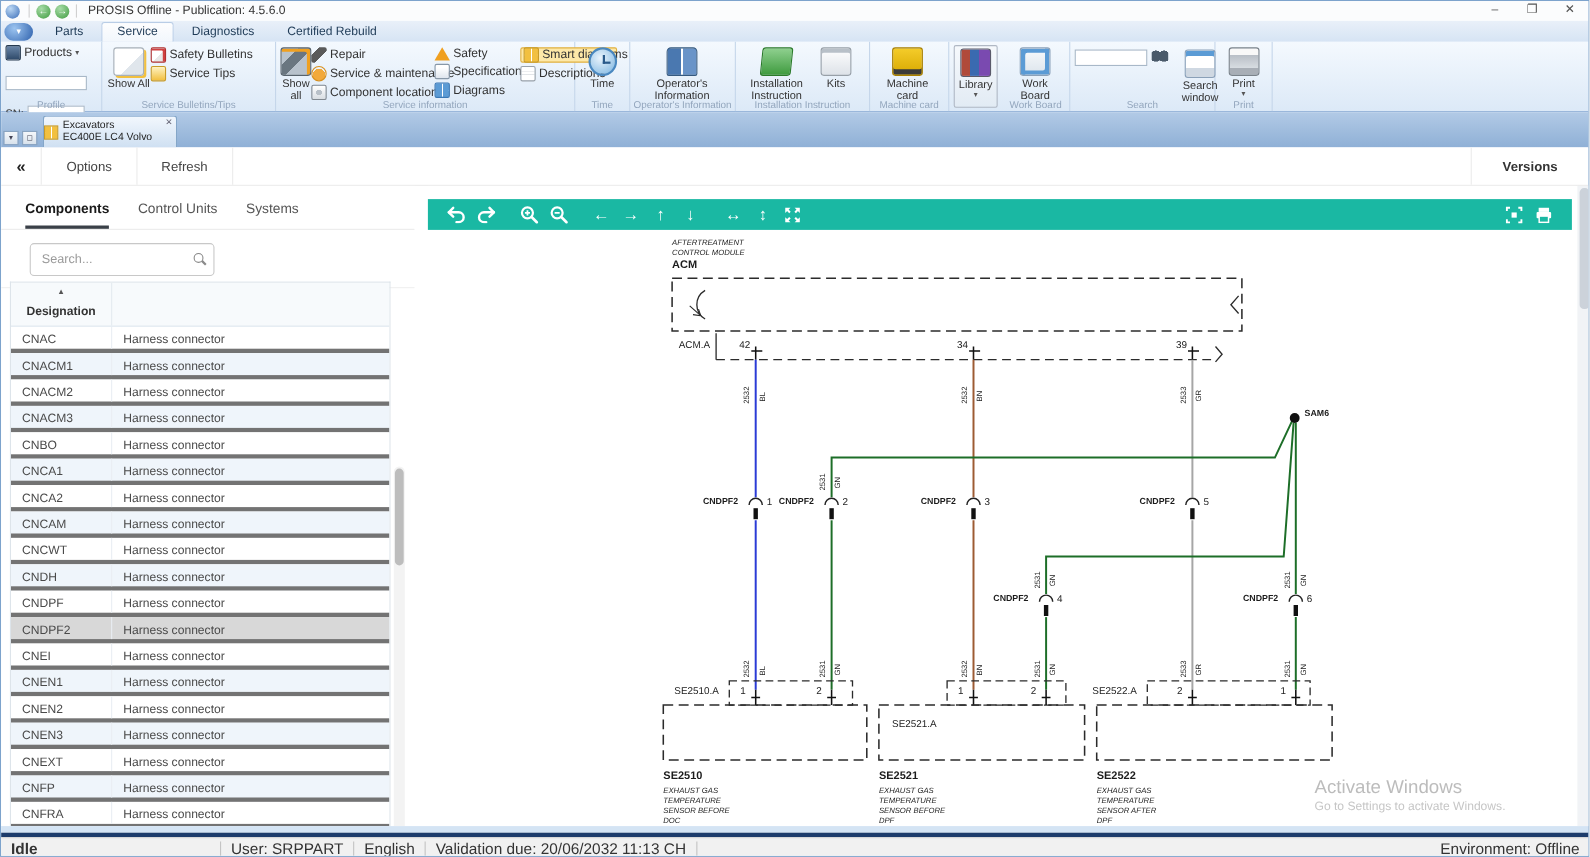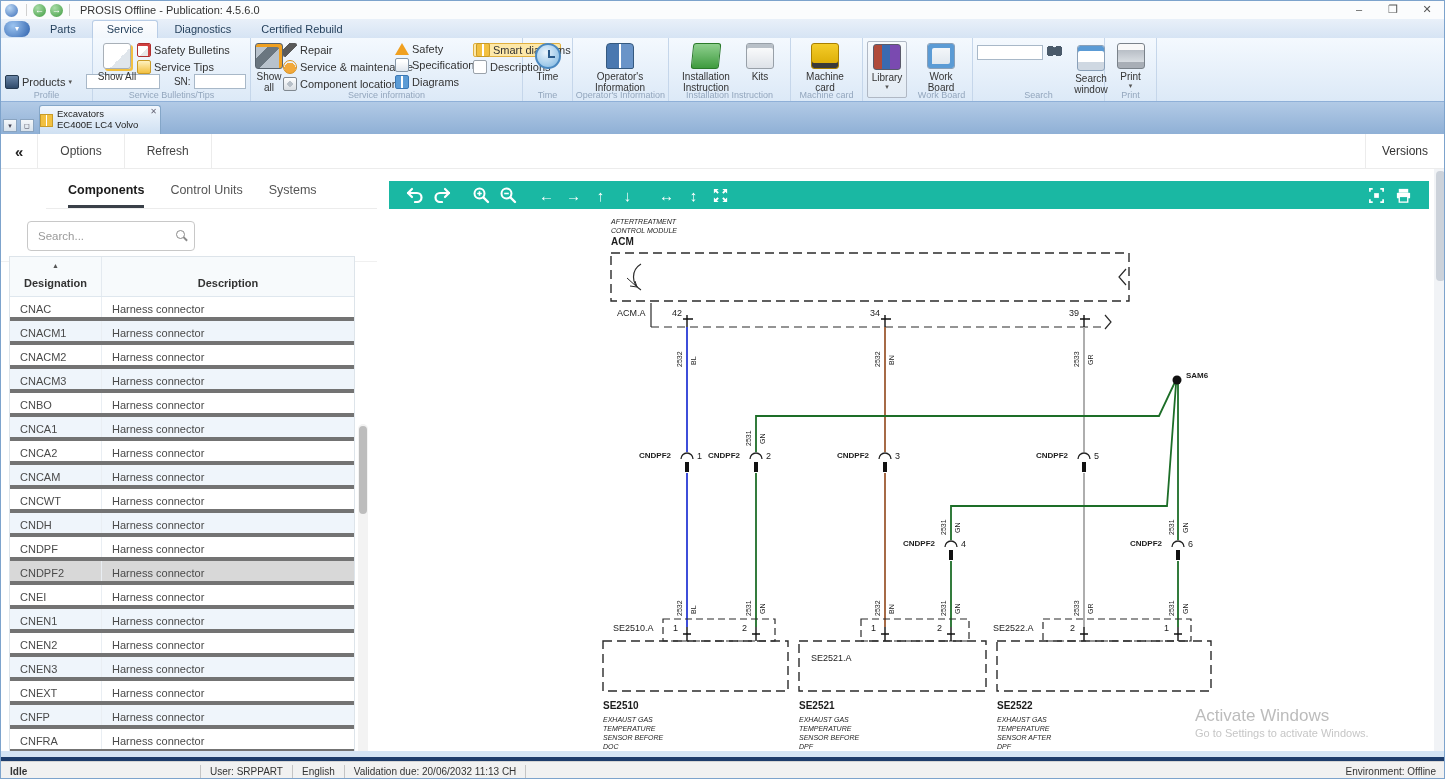--- a/index.html
+++ b/index.html
@@ -71,25 +71,25 @@
   .ts-btn{width:14px;height:13px;background:linear-gradient(#f4f7fa,#d8e2ec);border:1px solid #8aa4c0;margin:0 1px 2px 2px;font-size:7px;color:#445;text-align:center;line-height:12px;}
   .doctab{position:relative;width:122px;height:29px;margin-left:4px;background:linear-gradient(#f2f7fd,#cfe0f2);border:1px solid #84a6c8;border-bottom:none;border-radius:3px 3px 0 0;display:flex;align-items:center;padding:2px 0;gap:4px;}
   .tabic{width:13px;height:13px;background:linear-gradient(90deg,#f2c040 45%,#fff 45%,#fff 55%,#f2c040 55%),linear-gradient(#f2c040 45%,#fff 45%,#fff 55%,#f2c040 55%);border:1px solid #c89b28;flex:none;}
   .doctab .lines{font-size:9.5px;color:#222;line-height:1.15;white-space:nowrap;}
   .tabclose{position:absolute;right:3px;top:1px;font-size:8px;color:#667;}
 
   
   .panelbar{position:absolute;left:0;top:133px;width:100%;height:35px;background:#fff;border-bottom:1px solid #ececec;display:flex;align-items:stretch;font-size:12px;color:#444;}
   .pb-btn{display:flex;align-items:center;padding:0 22px;border-right:1px solid #ececec;white-space:nowrap;}
   .pb-collapse{font-size:15px;font-weight:bold;color:#222;padding:0 14px;display:flex;align-items:center;border-right:1px solid #ececec;}
-  .pb-right{margin-left:auto;display:flex;align-items:center;padding:0 16px;border-left:1px solid #ececec;font-weight:normal;color:#333;}
+  .pb-right{margin-left:auto;display:flex;align-items:center;padding:0 28px;border-left:1px solid #ececec;font-weight:bold;color:#333;}
 
   
   .leftpanel{position:absolute;left:0;top:168px;width:376px;height:582px;background:#fff;overflow:hidden;}
-  .lp-tabs{display:flex;gap:26px;padding:14px 0 0 22px;font-size:12.5px;color:#555;border-bottom:1px solid #ececec;margin-left:45px;}
+  .lp-tabs{display:flex;gap:26px;padding:14px 0 0 22px;font-size:12.5px;color:#555;border-bottom:1px solid #ececec;}
   .lp-tab{padding-bottom:8px;}
   .lp-tab.active{color:#1a1a1a;font-weight:bold;border-bottom:3px solid #3a4048;}
   .searchrow{padding:12px 0 10px 26px;border-bottom:1px solid #f0f0f0;display:flex;}
   .searchbox{position:relative;width:168px;}
   .searchbox input{width:100%;height:30px;border:1px solid #c8c8c8;border-radius:4px;padding:0 28px 0 10px;font-size:11.5px;color:#444;}
   .searchbox input::placeholder{color:#9a9a9a;}
   .mag{position:absolute;right:10px;top:9px;width:9px;height:9px;border:1.5px solid #8a8a8a;border-radius:50%;}
   .mag::after{content:'';position:absolute;width:5px;height:1.5px;background:#8a8a8a;transform:rotate(45deg);right:-4px;bottom:-1px;}
   .tablewrap{position:absolute;left:8px;top:87px;width:346px;bottom:0;border:1px solid #dde4ea;border-bottom:none;font-size:11px;color:#4a4a4a;overflow:hidden;}
   .thead{display:flex;height:40px;background:#f7fafc;border-bottom:1px solid #dfe7ee;font-weight:bold;color:#333;position:relative;}
@@ -118,21 +118,21 @@
   .dl.p{font-size:9px;}
   .dl.r{font-size:7px;transform:rotate(-90deg);transform-origin:0 0;}
   .dl.wa{font-size:17px;color:#bcbcbc;}
   .dl.wb{font-size:11px;color:#c6c6c6;}
   .vscroll{position:absolute;left:1433px;top:168px;width:12px;height:582px;background:#f1f3f6;}
   .vthumb{position:absolute;left:1.5px;top:2px;width:9px;height:110px;background:#ccd2da;border-radius:4px;}
 
   
   .hstrip{position:absolute;left:0;top:750px;width:100%;height:6px;background:#d4e4f4;}
   .navline{position:absolute;left:0;top:756px;width:100%;height:4px;background:#1d3c6b;}
-  .statusbar{position:absolute;left:0;top:760px;width:100%;height:19px;background:#f1f1f1;border-top:1px solid #d5d5d5;display:flex;align-items:center;font-size:10px;color:#333;}
+  .statusbar{position:absolute;left:0;top:760px;width:100%;height:19px;background:#f1f1f1;border-top:1px solid #d5d5d5;display:flex;align-items:center;font-size:14px;color:#333;}
   .sb-sec{padding:0 9px;border-right:1px solid #c4c4c4;height:13px;line-height:13px;white-space:nowrap;}
   .sb-first{width:200px;font-weight:bold;}
   .sb-env{margin-left:auto;padding-right:8px;}
 </style>
 </head>
 <body>
 
 <div class="win">
 
   <div class="titlebar">
@@ -153,21 +153,21 @@
     <span class="orbmenu">▾</span>
     <span class="rtab">Parts</span>
     <span class="rtab active">Service</span>
     <span class="rtab">Diagnostics</span>
     <span class="rtab">Certified Rebuild</span>
   </div>
 
   <div class="ribbon">
 
     <div class="rgroup" style="width:92px;">
-      <div style="display:flex;gap:14px;width:100%;align-items:flex-end;">
+      <div style="display:flex;flex-direction:column;gap:14px;width:100%;">
         <div class="smallitem">
           <span class="ic ic-products"></span>
           <span>Products</span>
           <span class="caret">▾</span>
         </div>
         <input class="rinput" style="width: 74px;">
         <div style="display:flex;align-items:center;gap:3px;">
           <span style="font-size:10px;color:#333;">SN:</span>
           <input class="rinput" style="width: 52px;">
         </div>
@@ -345,23 +345,20 @@
       <div class="searchbox">
         <input placeholder="Search..." style="">
         <span class="mag"></span>
       </div>
     </div>
     <div class="tablewrap">
       <div class="thead">
         <div class="th1">
           <span class="sortcaret">▲</span>
           <span>Designation</span>
-        </div>
-        <div class="th2">
-          <span>Description</span>
         </div>
       </div>
       <div>
           <div class="trow">
             <div class="td1">CNAC</div>
             <div class="td2">Harness connector</div>
           </div>
           <div class="trow alt">
             <div class="td1">CNACM1</div>
             <div class="td2">Harness connector</div>

